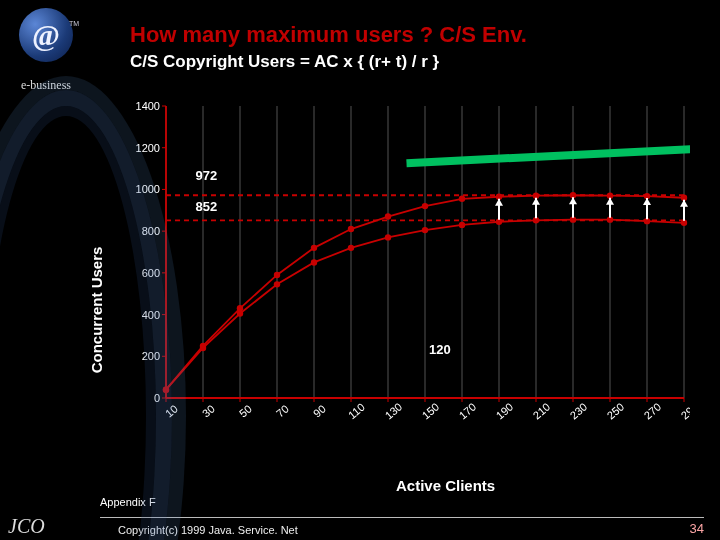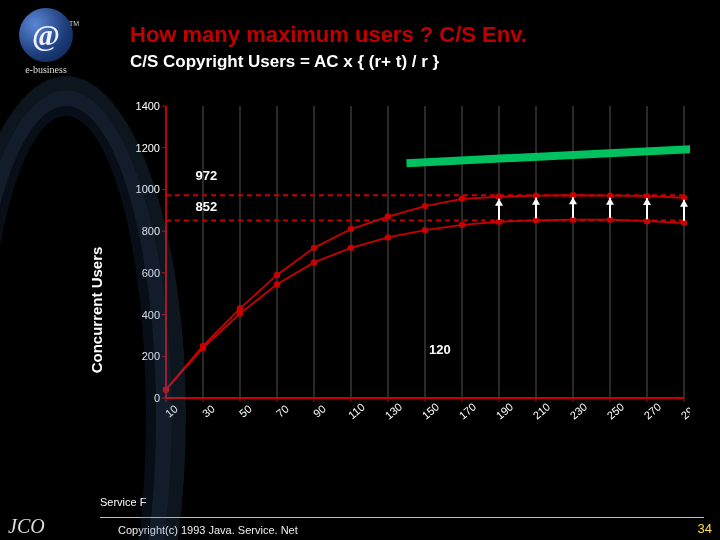--- a/index.html
+++ b/index.html
@@ -52,22 +52,22 @@
     font-size: 30px; color: #eef2ff;
     font-weight: 700;
     font-family: Georgia, "Times New Roman", serif;
   }
   .logo .e .tm {
     position: absolute; right: -6px; top: 12px;
     font-size: 7px; color: #ccd;
   }
   .logo .name {
     font-family: "Times New Roman", Georgia, serif;
-    font-size: 10px; color: #ddd;
-    margin-top: 2px;
+    font-size: 12px; color: #ddd;
+    margin-top: 16px;
   }
 
   
   .title {
     position: absolute; left: 130px; top: 22px;
     font-size: 22px; font-weight: 700;
     color: #c00000;
     text-align: right;
   }
   .formula {
@@ -124,42 +124,43 @@
   .jco {
     position: absolute; left: 8px; bottom: 2px;
     font-family: "Times New Roman", Georgia, serif;
     font-style: italic; font-size: 20px; color: #ddd; margin-top: 36px;
   }
   .copyright {
     position: absolute; left: 118px; bottom: 4px;
     font-size: 11px; color: #eee;
   }
   .pagenum {
-    position: absolute; right: 8px; bottom: 4px;
-    font-size: 13px; color: #fde047;
+    position: absolute; right: 16px; bottom: 4px;
+    font-size: 13px; color: #fca5a5;
   }
 </style>
 </head>
 <body>
 
 <div class="side"></div>
 
 <div class="logo">
   <div class="e">
     <span class="at">@</span>
     <span class="tm">TM</span>
   </div>
   <div class="name">e-business</div>
 </div>
 
 <div class="title">How many maximum users ? C/S Env.</div>
 <div class="formula">C/S Copyright Users  =   AC  x  { (r+ t) / r }</div>
 
 <div class="plot">
   <div class="ylabel">Concurrent Users</div>
+  <div class="xlabel">Active Clients</div>
   <svg class="chart" id="chart-svg" viewBox="0 0 560 332">
       <line x1="36" y1="298" x2="36" y2="6" class="grid"></line>
       <line x1="36" y1="298" x2="36" y2="302" class="axis-tick"></line>
       <text x="44" y="314" class="axis-text" text-anchor="middle" transform="rotate(-40 44 314)">10</text>
       <line x1="73" y1="298" x2="73" y2="6" class="grid"></line>
       <line x1="73" y1="298" x2="73" y2="302" class="axis-tick"></line>
       <text x="81" y="314" class="axis-text" text-anchor="middle" transform="rotate(-40 81 314)">30</text>
       <line x1="110" y1="298" x2="110" y2="6" class="grid"></line>
       <line x1="110" y1="298" x2="110" y2="302" class="axis-tick"></line>
       <text x="118" y="314" class="axis-text" text-anchor="middle" transform="rotate(-40 118 314)">50</text>
@@ -263,17 +264,17 @@
       <line x1="480" y1="117.67142857142855" x2="480" y2="97.68571428571428" class="arrow"></line>
       <path d="M476 104.68571428571428 L480 97.68571428571428 L484 104.68571428571428" fill="#fff"></path>
       <line x1="517" y1="119.13142857142856" x2="517" y2="98.10285714285715" class="arrow"></line>
       <path d="M513 105.10285714285715 L517 98.10285714285715 L521 105.10285714285715" fill="#fff"></path>
       <line x1="554" y1="120.80000000000001" x2="554" y2="99.77142857142857" class="arrow"></line>
       <path d="M550 106.77142857142857 L554 99.77142857142857 L558 106.77142857142857" fill="#fff"></path>
       <line x1="276.5" y1="63.148571428571444" x2="565.0999999999999" y2="48.965714285714284" class="green" stroke-linecap="butt"></line>
     </svg>
 </div>
 
-<div class="appendix">Service F</div>
+<div class="appendix">Appendix F</div>
 <div class="footline"></div>
 <div class="jco">JCO</div>
-<div class="copyright">Copyright(c) 1993 Java. Service. Net</div>
+<div class="copyright">Copyright(c) 1999 Java. Service. Net</div>
 <div class="pagenum">34</div>
 
 </body></html>

